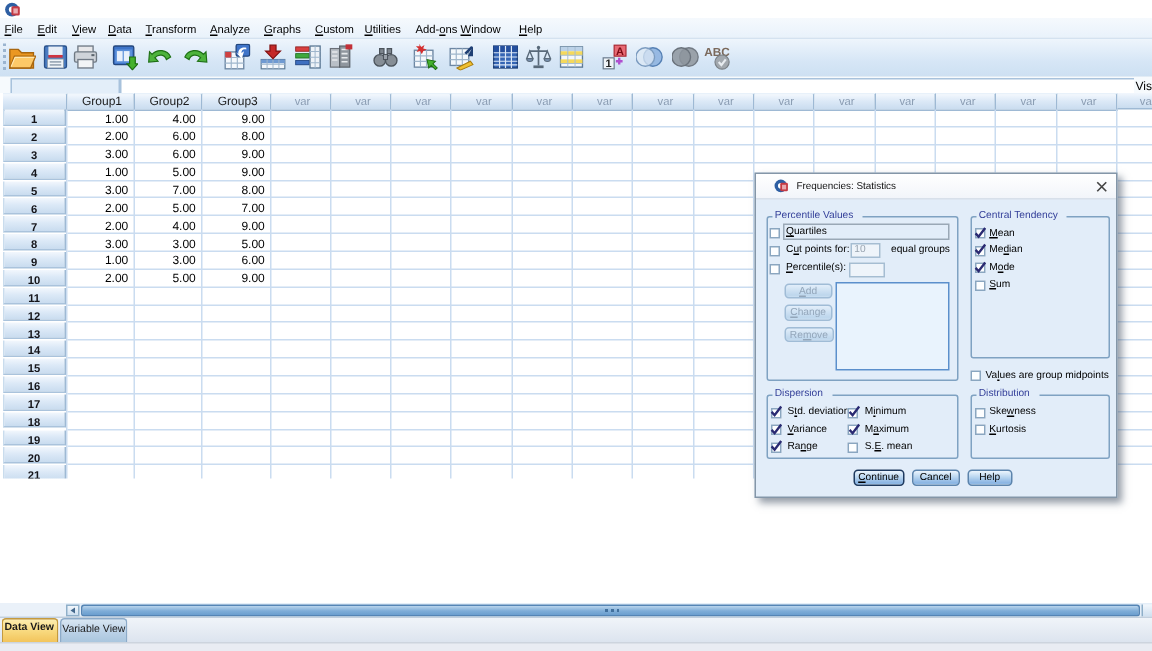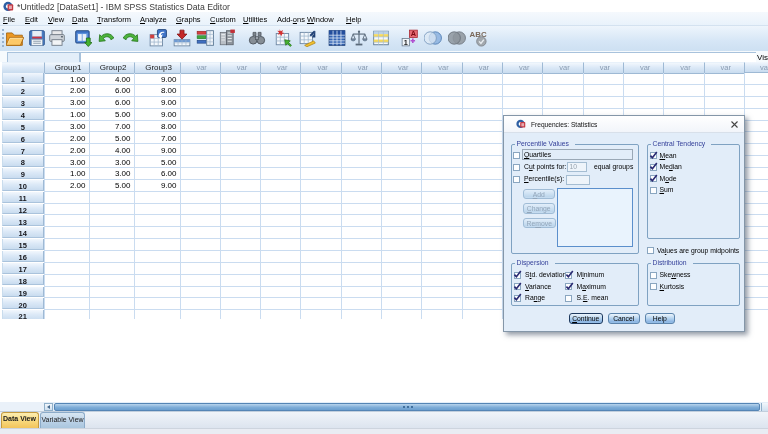--- a/index.html
+++ b/index.html
@@ -16,21 +16,20 @@
 </style></head><body>
 <div id="win">
 
 <div class="abs" style="left:0;top:0;width:768px;height:12px;background:#ffffff;"></div>
 <svg class="abs" style="left:3px;top:1px" width="11" height="11" viewBox="0 0 11 11">
  <circle cx="5" cy="5.4" r="4.6" fill="#2e5fa3"></circle>
  <circle cx="5" cy="5.4" r="2.1" fill="#ffffff"></circle>
  <rect x="4.6" y="3.2" width="5.6" height="6.2" rx="1" fill="#c43a44"></rect>
  <rect x="5.9" y="4.6" width="3" height="3.4" fill="#e8aab0"></rect>
 </svg>
-<div class="abs" style="left:17px;top:1.5px;font-size:8.7px;color:#3c3c3c;white-space:nowrap;">*Untitled2 [DataSet1] - IBM SPSS Statistics Data Editor</div>
 <div class="abs" style="left:0;top:12px;width:768px;height:13px;background:linear-gradient(#f5f9fd,#e9f2fb);border-bottom:1px solid #d4e2f0;"></div>
 <div class="abs m" style="left:3px;top:14.5px;"><u>F</u>ile</div>
 <div class="abs m" style="left:25px;top:14.5px;"><u>E</u>dit</div>
 <div class="abs m" style="left:48px;top:14.5px;"><u>V</u>iew</div>
 <div class="abs m" style="left:72px;top:14.5px;"><u>D</u>ata</div>
 <div class="abs m" style="left:97px;top:14.5px;"><u>T</u>ransform</div>
 <div class="abs m" style="left:140px;top:14.5px;"><u>A</u>nalyze</div>
 <div class="abs m" style="left:176px;top:14.5px;"><u>G</u>raphs</div>
 <div class="abs m" style="left:210px;top:14.5px;"><u>C</u>ustom</div>
 <div class="abs m" style="left:243px;top:14.5px;"><u>U</u>tilities</div>

